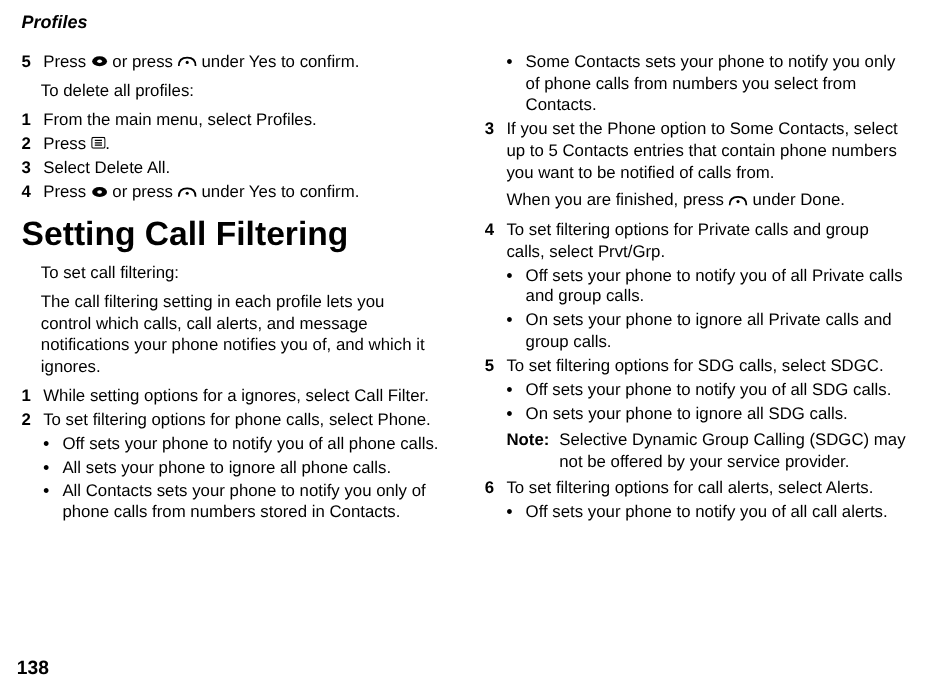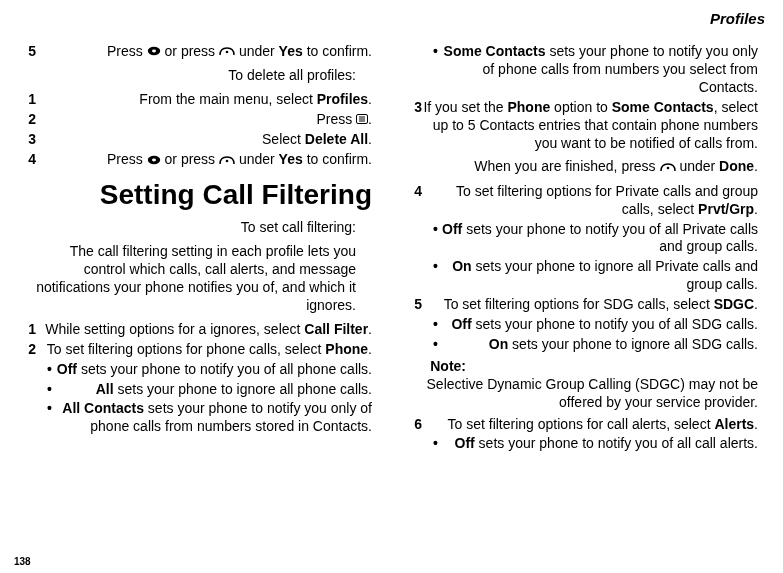--- a/index.html
+++ b/index.html
@@ -9,21 +9,20 @@
     font-family:Arial,Helvetica,sans-serif;
     color:#000;
     background:#fff;
     position:relative;
     overflow:hidden;
   }
   .page{
     padding:10px 18px 0 18px;
     box-sizing:border-box;
     height:100%;
-    text-align:right;
   }
   .header{
     font-weight:bold;
     font-style:italic;
     font-size:15px;
     margin-bottom:14px;
   }
   .cols{
     display:flex;
     gap:32px;
@@ -55,41 +54,40 @@
   }
   .sub .bul{
     font-weight:bold;
     width:16px;
     flex:none;
   }
   .sub .txt{flex:1;}
   .note{
     display:flex;
     margin:4px 0 4px 18px;
-    flex-direction:column;
   }
   .note .lbl{
     font-weight:bold;
     width:44px;
     flex:none;
   }
   .note .txt{flex:1;}
-  .b{font-weight:bold;}
+  .b{font-weight:normal;}
   .cont{
     margin:6px 0 6px 18px;
   }
   .icon{
     display:inline-block;
     vertical-align:middle;
   }
   .page-num{
     position:absolute;
     left:14px;
     bottom:6px;
-    font-size:10px;
+    font-size:16px;
     font-weight:bold;
   }
 </style>
 </head>
 <body>
 
 <div class="page">
   <div class="header">Profiles</div>
 
   <div class="cols">

